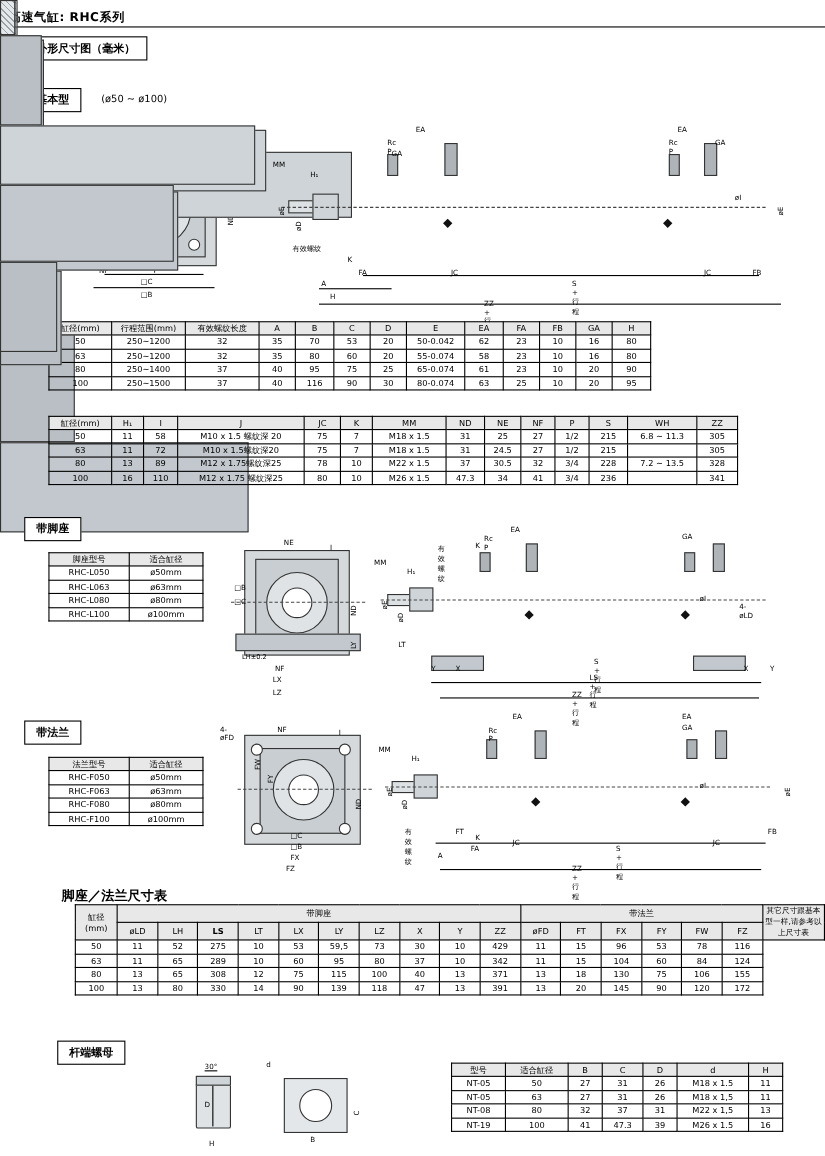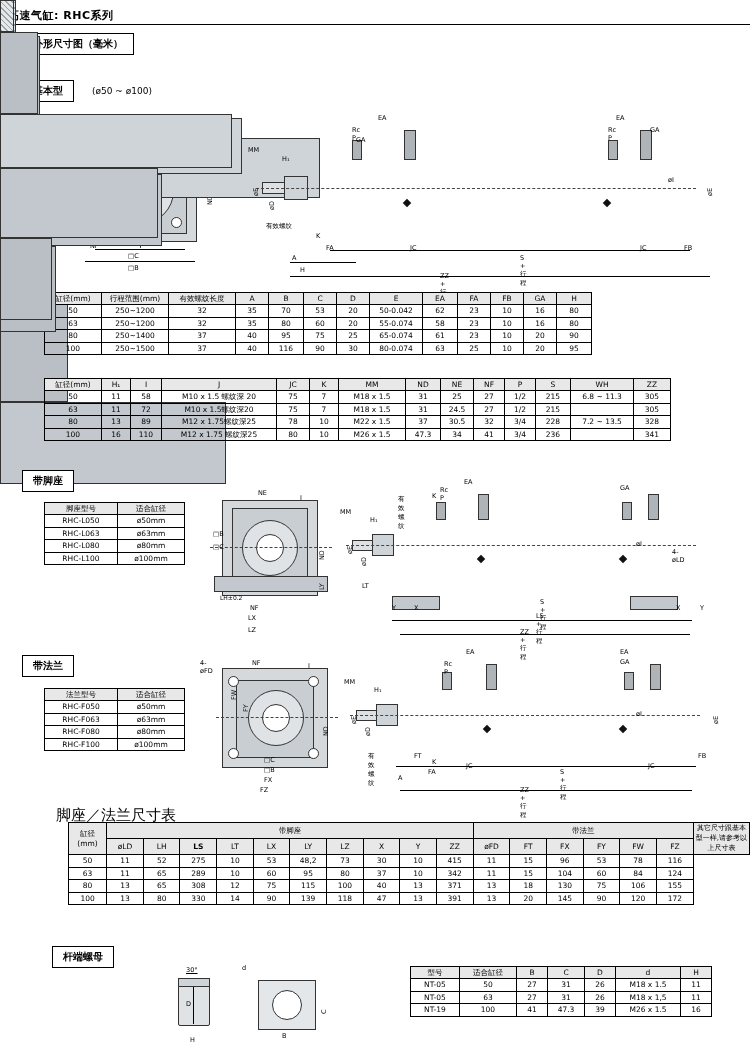--- a/index.html
+++ b/index.html
@@ -11,21 +11,21 @@
     position:relative;
     overflow:hidden;
   }
   .page{position:relative;width:750px;height:1051px;}
   .hdr{position:absolute;left:8px;top:8px;font-size:11px;font-weight:bold;letter-spacing:.5px;}
   .boxlabel{
     position:absolute;border:1px solid #000;background:#fff;
     font-size:10px;font-weight:bold;padding:3px 10px;
     white-space:nowrap;
   }
-  .subhead{position:absolute;font-size:15px;font-weight:normal;}
+  .subhead{position:absolute;font-size:12px;font-weight:bold;}
   .plain{position:absolute;font-size:8px;}
   table{border-collapse:collapse;font-size:7.5px;}
   table td,table th{
     border:1px solid #000;text-align:center;
     padding:1px 2px;font-weight:normal;line-height:1.25;
   }
   table th{background:#e8e8e8;font-weight:normal;}
   .tbl{position:absolute;}
   
   .dw{position:absolute;}
@@ -520,25 +520,25 @@
           </tr>
       </thead>
       <tbody id="ff-body">
           <tr>
             <td>50</td>
             <td>11</td>
             <td>52</td>
             <td>275</td>
             <td>10</td>
             <td>53</td>
-            <td>48,2</td>
+            <td>59,5</td>
             <td>73</td>
             <td>30</td>
             <td>10</td>
-            <td>415</td>
+            <td>429</td>
             <td>11</td>
             <td>15</td>
             <td>96</td>
             <td>53</td>
             <td>78</td>
             <td>116</td>
           </tr>
           <tr>
             <td>63</td>
             <td>11</td>
@@ -642,20 +642,29 @@
           <tr>
             <td>NT-05</td>
             <td>63</td>
             <td>27</td>
             <td>31</td>
             <td>26</td>
             <td>M18 x 1,5</td>
             <td>11</td>
           </tr>
           <tr>
+            <td>NT-08</td>
+            <td>80</td>
+            <td>32</td>
+            <td>37</td>
+            <td>31</td>
+            <td>M22 x 1,5</td>
+            <td>13</td>
+          </tr>
+          <tr>
             <td>NT-19</td>
             <td>100</td>
             <td>41</td>
             <td>47.3</td>
             <td>39</td>
             <td>M26 x 1.5</td>
             <td>16</td>
           </tr>
         </tbody>
     </table>

